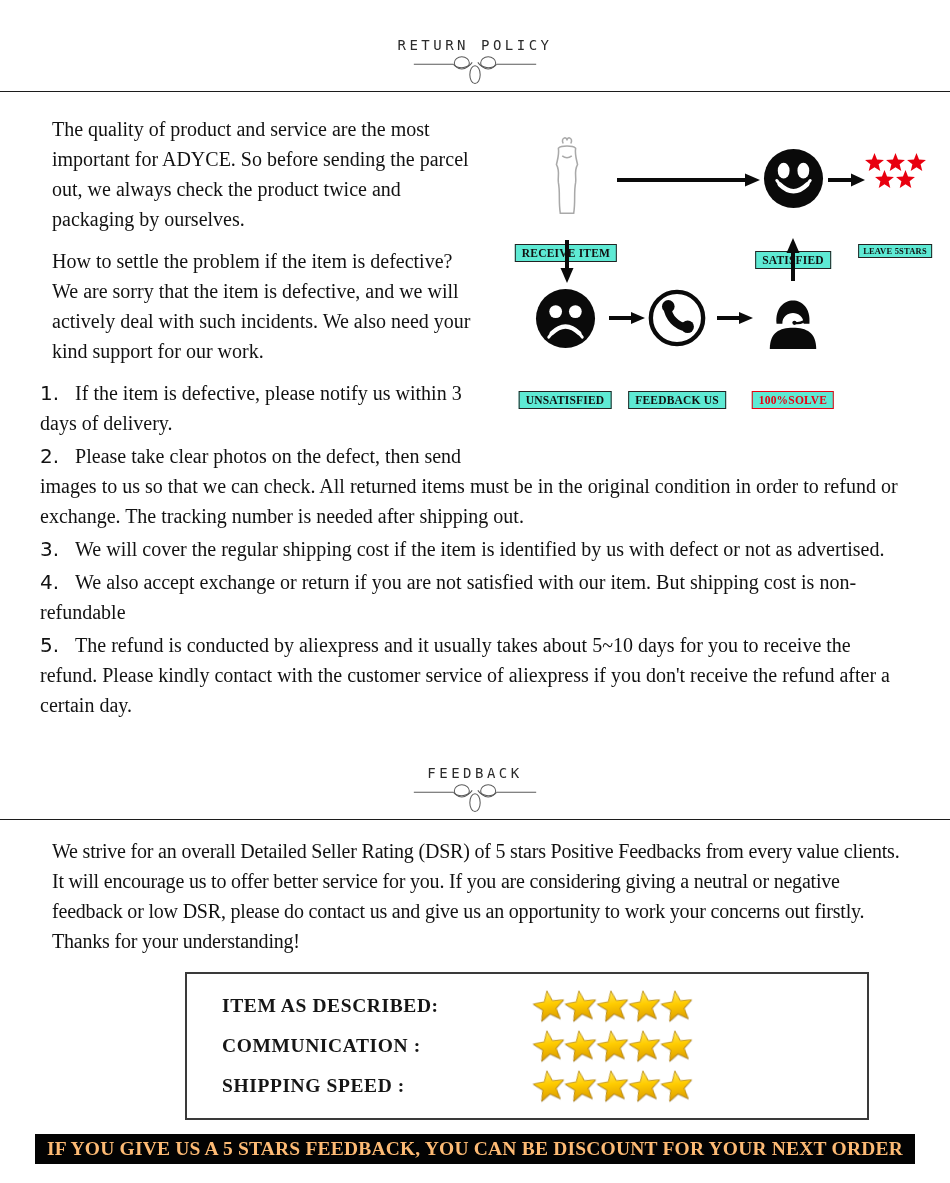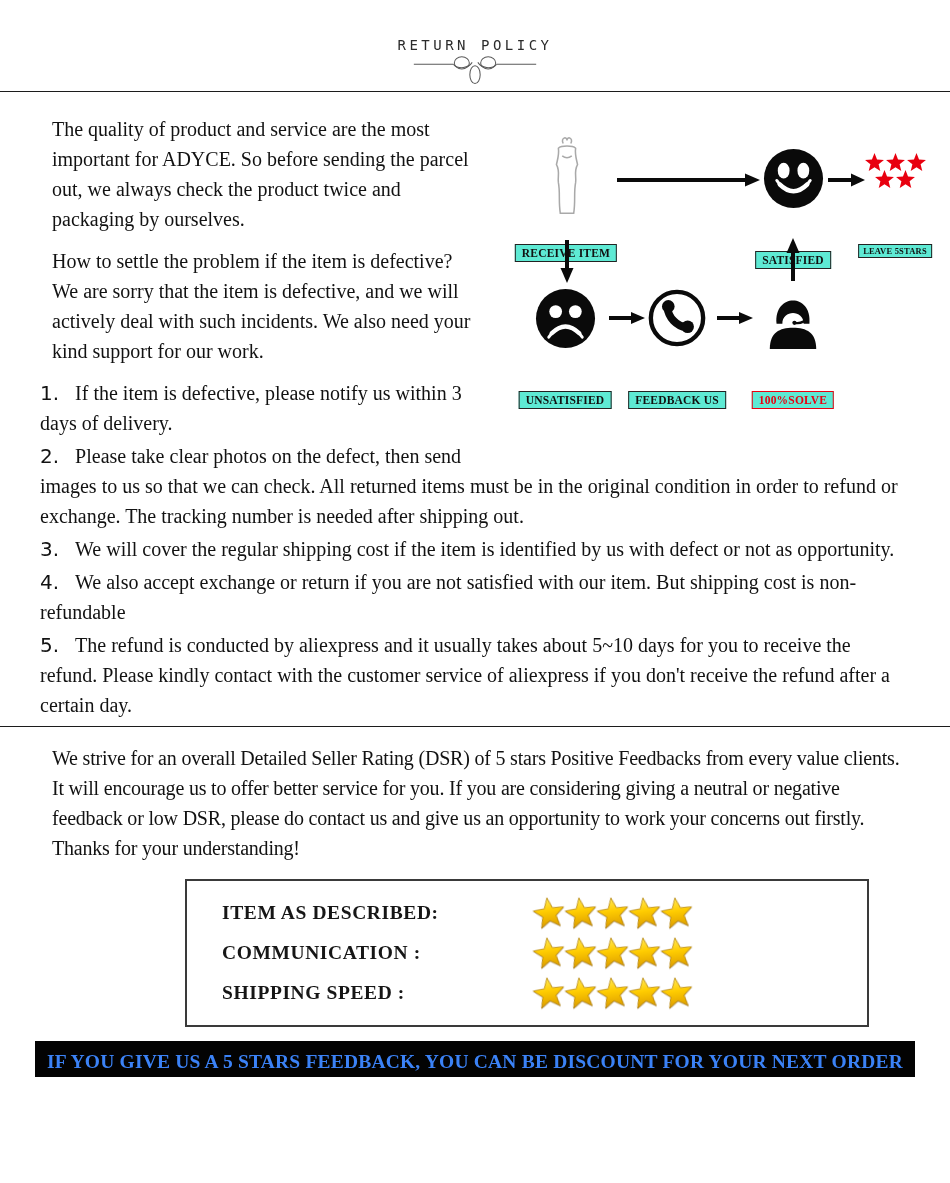--- a/index.html
+++ b/index.html
@@ -44,23 +44,23 @@
     padding:12px 0 12px 35px;box-sizing:border-box;
   }
   .rating-row{display:flex;align-items:center;height:40px;}
   .rating-label{
     width:310px;font-weight:bold;font-size:19.5px;letter-spacing:0.6px;color:#161616;
   }
   .stars{display:flex;}
   .stars svg{margin-right:-2px;transform:rotate(-8deg);filter:drop-shadow(0.5px 1px 0.5px rgba(120,80,0,0.35));}
   
   .banner{
-    margin:14px 35px 0 35px;background:#030303;color:#3b82f6;
+    margin:14px 35px 0 35px;background:#030303;color:#fdba74;
     text-align:center;font-weight:bold;font-size:19.5px;line-height:23px;
-    padding:9px 0 4px 0;letter-spacing:0.2px;
+    padding:3px 0 4px 0;letter-spacing:0.2px;
   }
   .defs-hidden{position:absolute;width:0;height:0;overflow:hidden;}
 </style>
 </head>
 <body>
 
 <svg class="defs-hidden" aria-hidden="true">
   <defs>
     <linearGradient id="goldGrad" x1="0" y1="0" x2="0" y2="1">
       <stop offset="0" stop-color="#ffe95c"></stop>
@@ -189,30 +189,36 @@
     <p class="para">The quality of product and service are the most important for ADYCE. So before sending the parcel out, we always check the product twice and packaging by ourselves.</p>
     <p class="para">How to settle the problem if the item is defective? We are sorry that the item is defective, and we will actively deal with such incidents. We also need your kind support for our work.</p>
 
     <div class="item">
       <span class="num">1.</span><span>If the item is defective, please notify us within 3 days of delivery.</span>
     </div>
     <div class="item">
       <span class="num">2.</span><span>Please take clear photos on the defect, then send images to us so that we can check. All returned items must be in the original condition in order to refund or exchange. The tracking number is needed after shipping out.</span>
     </div>
     <div class="item">
-      <span class="num">3.</span><span>We will cover the regular shipping cost if the item is identified by us with defect or not as opportunity.</span>
+      <span class="num">3.</span><span>We will cover the regular shipping cost if the item is identified by us with defect or not as advertised.</span>
     </div>
     <div class="item">
       <span class="num">4.</span><span>We also accept exchange or return if you are not satisfied with our item. But shipping cost is non-refundable</span>
     </div>
     <div class="item">
       <span class="num">5.</span><span>The refund is conducted by aliexpress and it usually takes about 5~10 days for you to receive the refund. Please kindly contact with the customer service of aliexpress if you don't receive the refund after a certain day.</span>
     </div>
   </div>
 
+  <div class="sec-header" style="margin-top:44px;">
+    <div class="sec-title">FEEDBACK</div>
+    <svg class="flourish" width="130" height="32">
+      <use href="#flourish"></use>
+    </svg>
+  </div>
   <hr class="rule">
 
   <div class="content">
     <p class="para fb-para">We strive for an overall Detailed Seller Rating (DSR) of 5 stars Positive Feedbacks from every value clients. It will encourage us to offer better service for you. If you are considering giving a neutral or negative feedback or low DSR, please do contact us and give us an opportunity to work your concerns out firstly. Thanks for your understanding!</p>
 
     <div class="ratings-box">
       <div class="rating-row">
         <span class="rating-label">ITEM AS DESCRIBED:</span>
         <span class="stars">
           <svg width="34" height="34">

